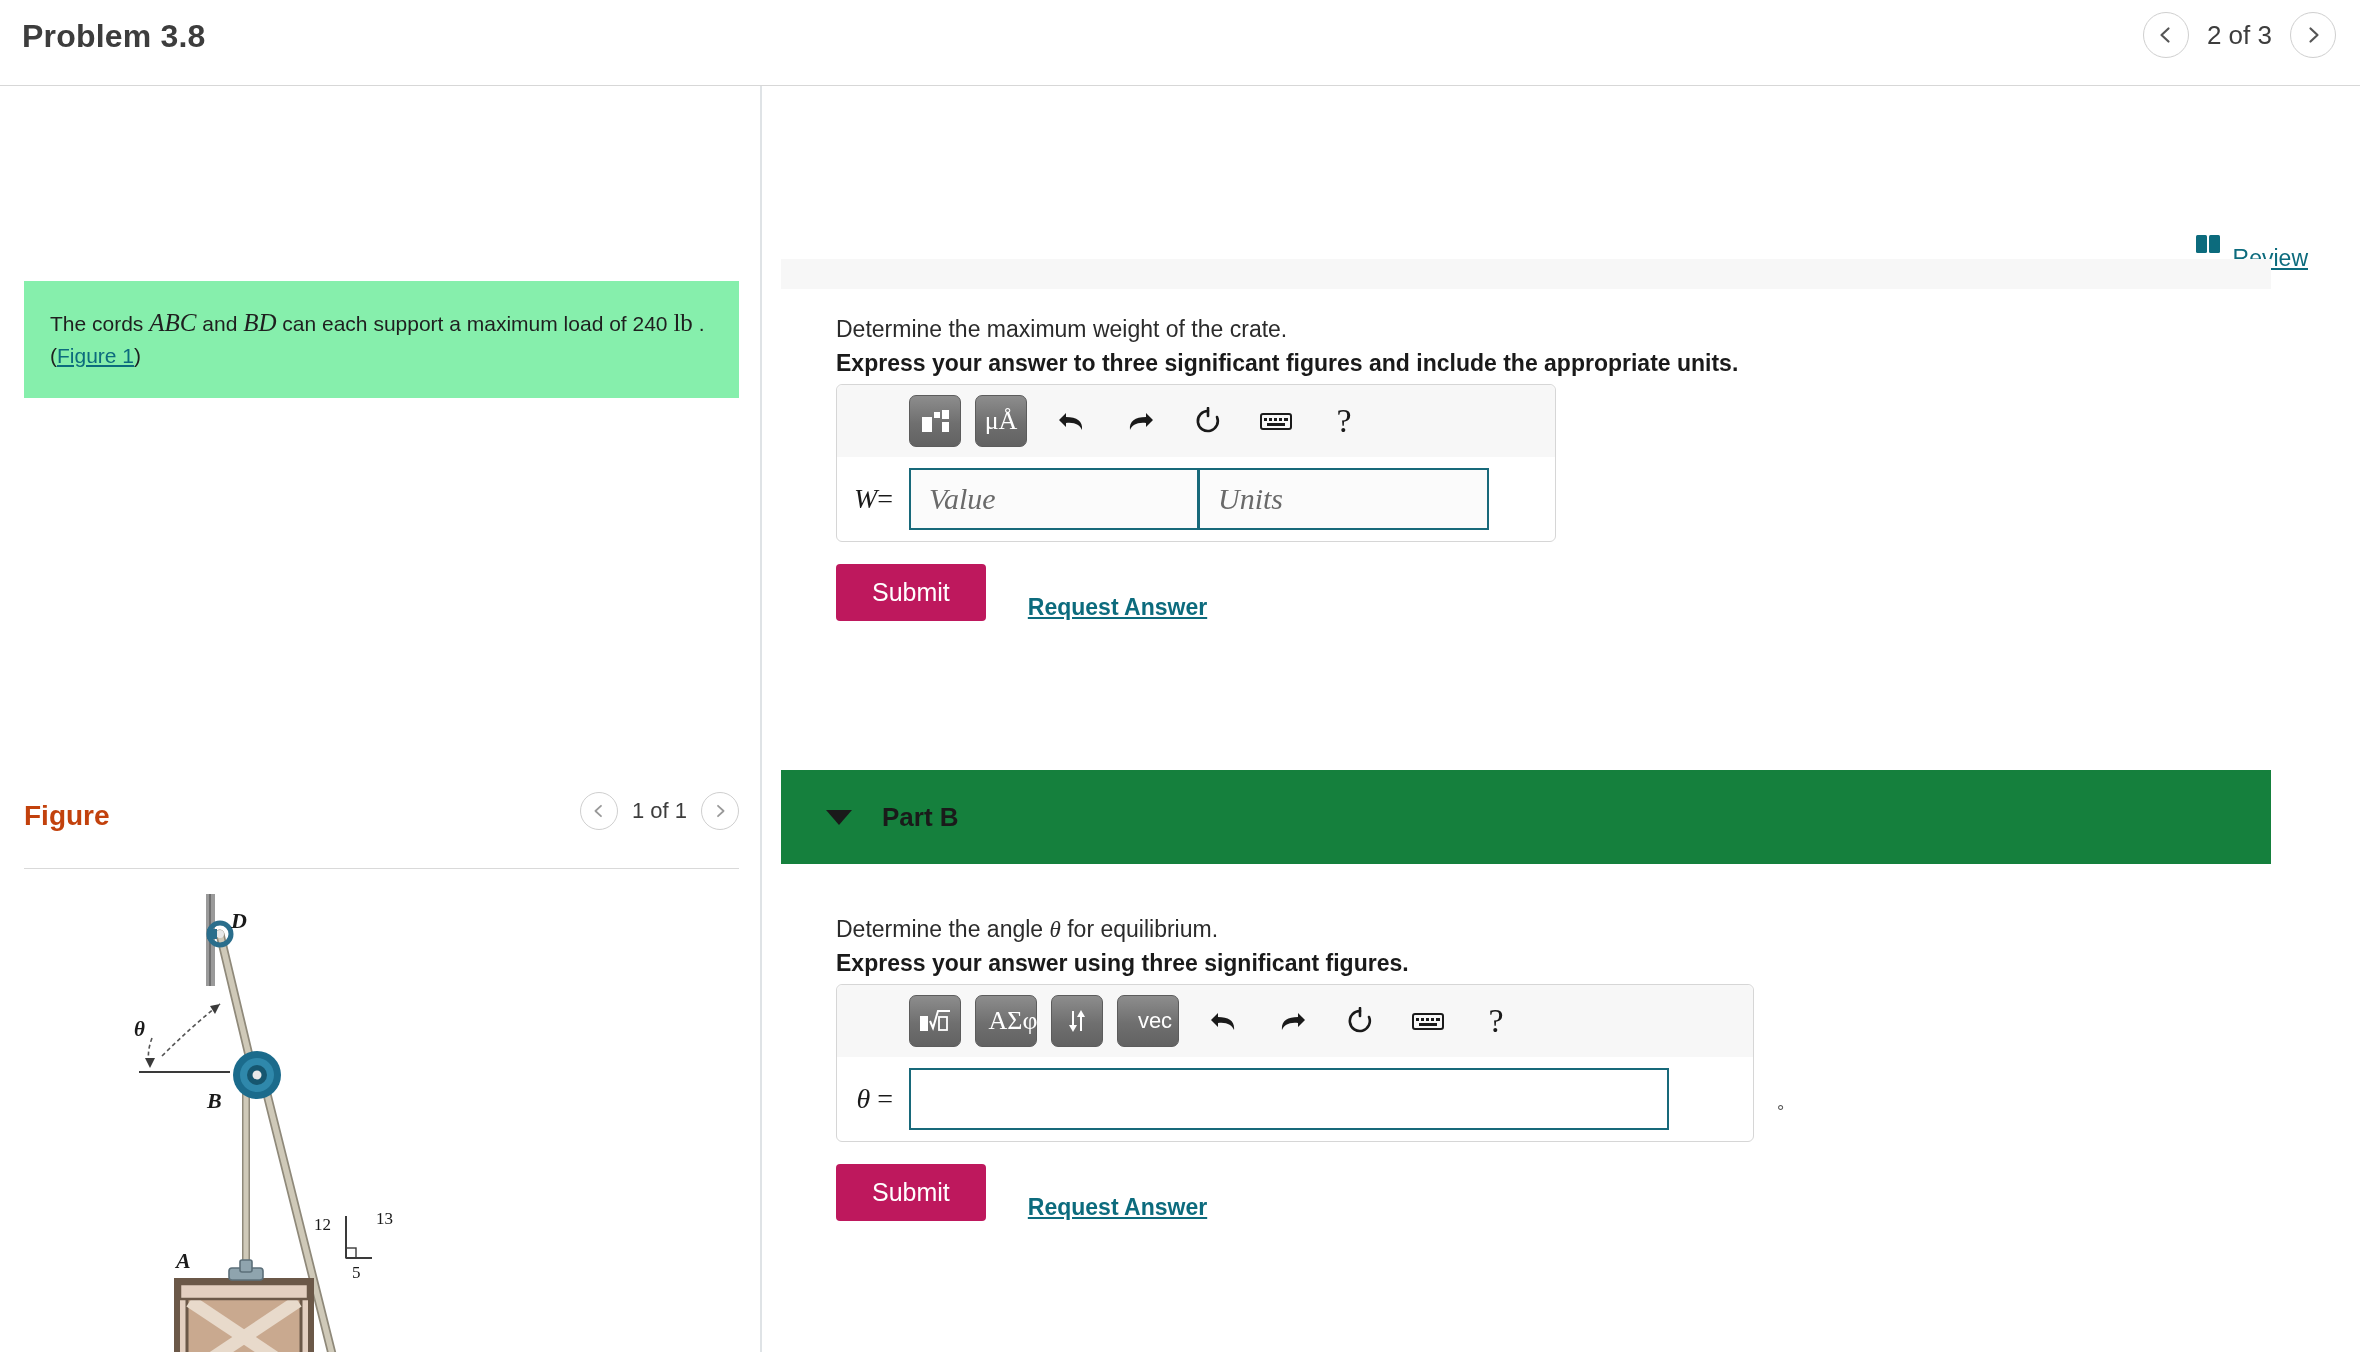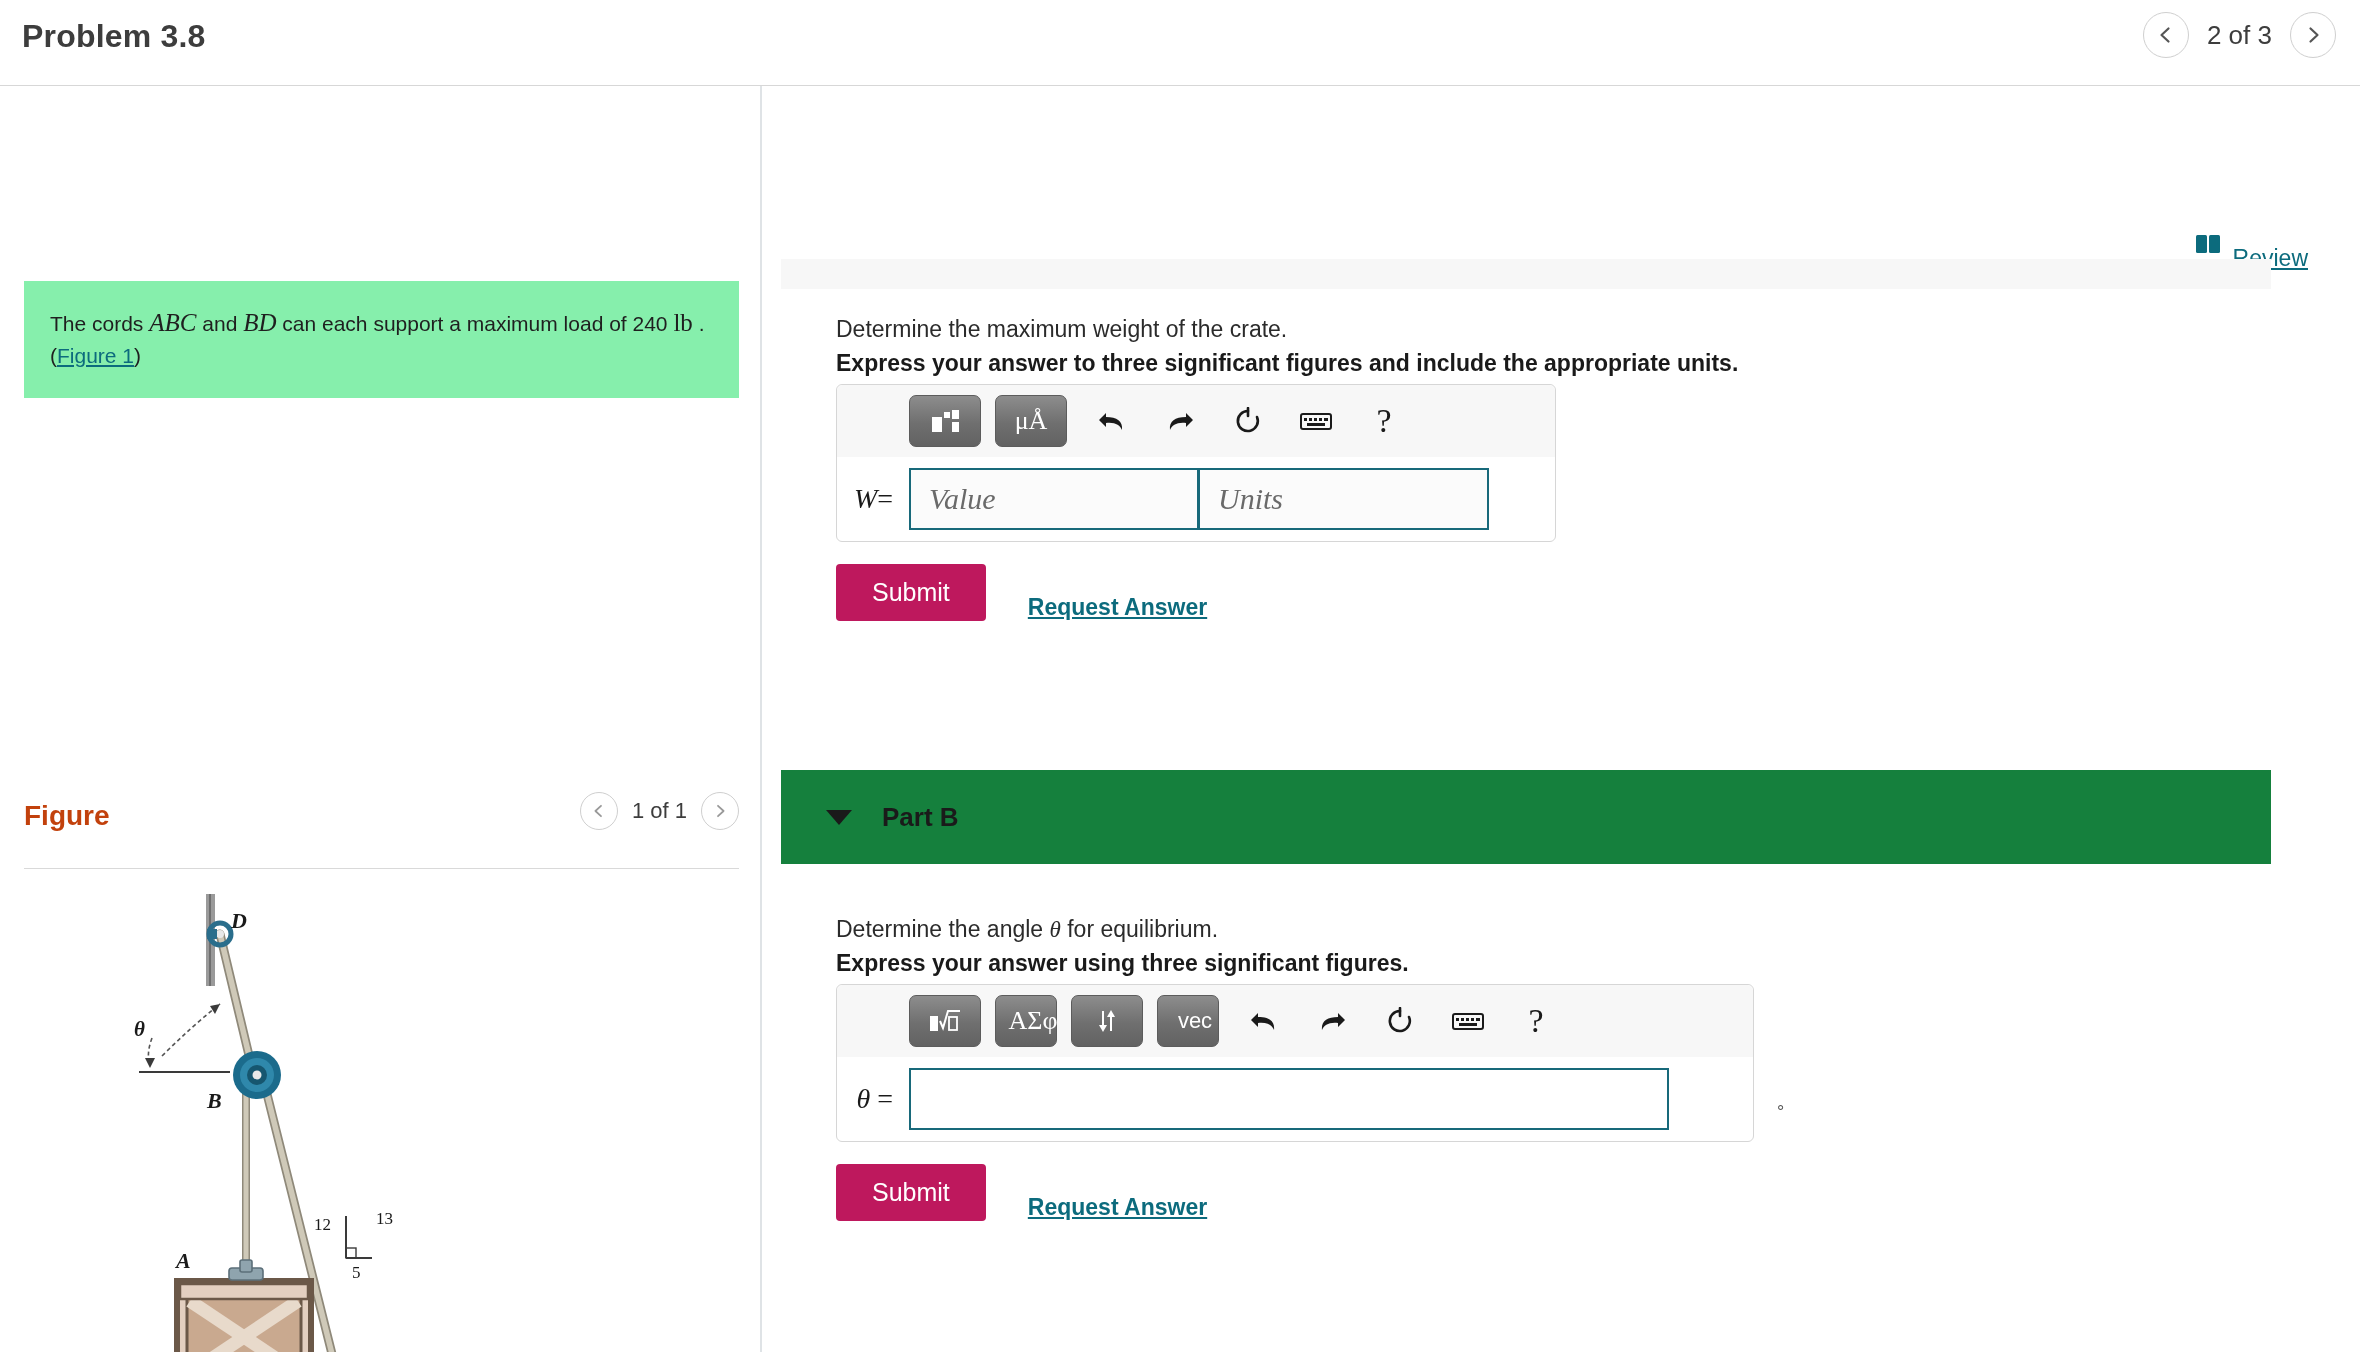--- a/index.html
+++ b/index.html
@@ -114,21 +114,21 @@
   #partB-answer { left: 72px; top: 898px; width: 918px; height: 158px; }
 
   .toolbar {
     position: absolute; left: 0; top: 0; right: 0; height: 72px;
     background: #f7f7f7;
     border-radius: 6px 6px 0 0;
     display: flex; align-items: center;
     padding-left: 72px; gap: 14px;
   }
   .tbtn {
-    width: 72px; height: 52px; border-radius: 7px;
+    width: 52px; height: 52px; border-radius: 7px;
     background: linear-gradient(180deg,#8d8d8d 0%, #6f6f6f 55%, #626262 100%);
     border: 1px solid #5c5c5c;
     display: flex; align-items: center; justify-content: center;
     color: #fff; cursor: pointer;
     font-family: "Liberation Serif", serif; font-size: 26px;
   }
   .tbtn.wide { width: 62px; padding-left: 14px; }
   .tplain {
     width: 46px; height: 46px;
     display: flex; align-items: center; justify-content: center;

